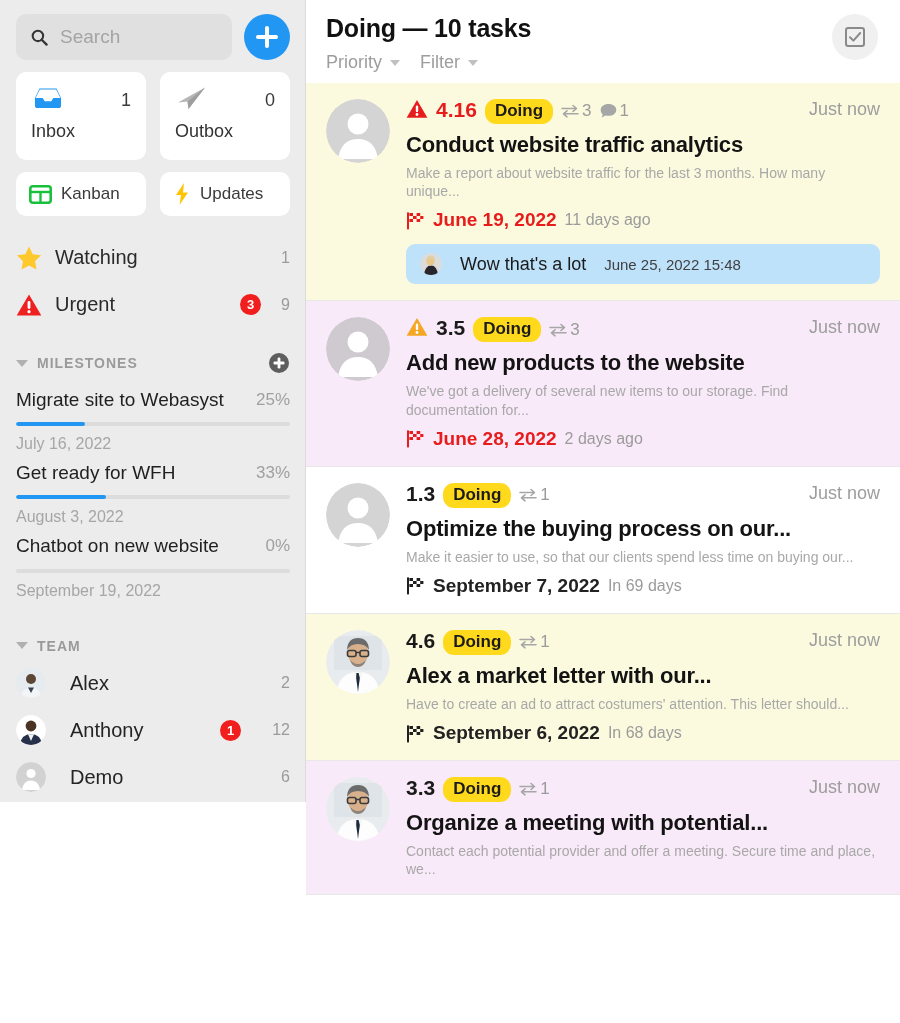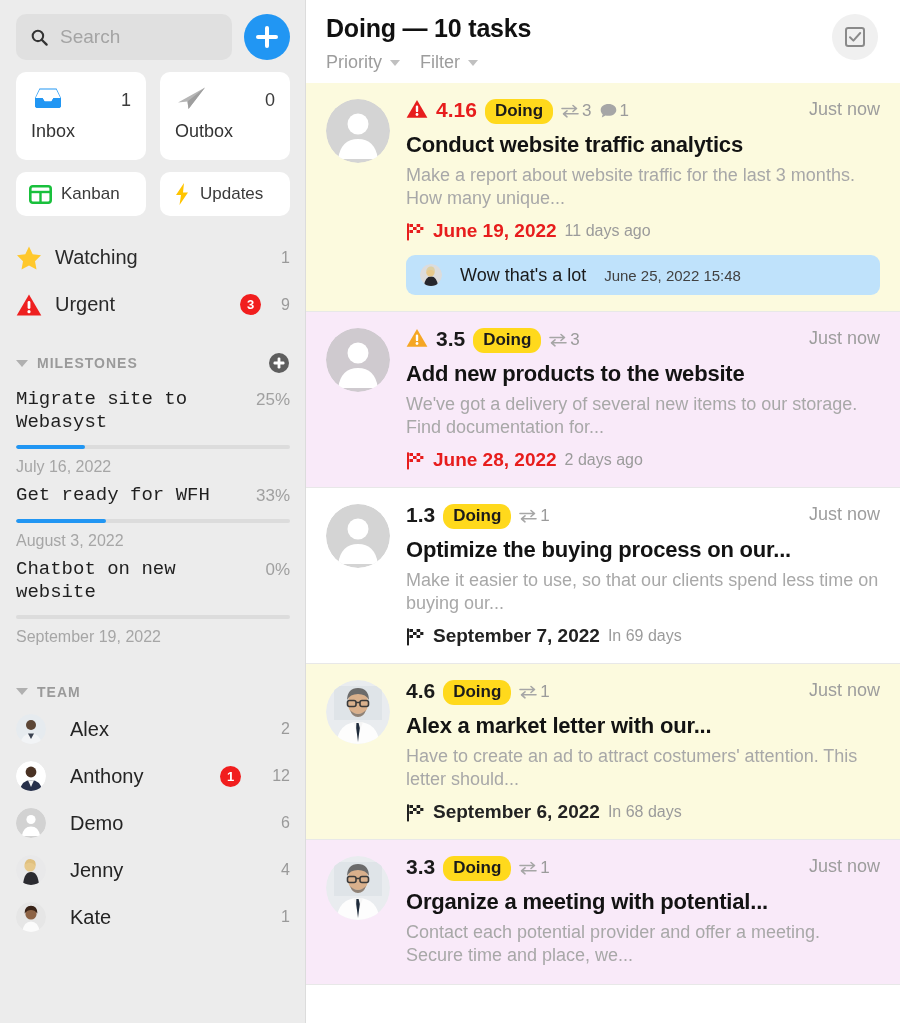--- a/index.html
+++ b/index.html
@@ -7,21 +7,21 @@
     width: 900px; height: 1023px;
     font-family: "Liberation Sans", sans-serif;
     background: #ffffff;
     overflow: hidden;
     -webkit-font-smoothing: antialiased;
   }
   .app { display: flex; width: 900px; height: 1023px; }
 
   
   .sidebar {
-    width: 306px; height: 1023px;
+    width: 306px; height: 802px;
     background: #ececec;
     position: relative;
     overflow: hidden;
     flex: 0 0 306px;
   }
   .sidebar-divider {
     position: absolute; right: 0; top: 0; bottom: 0; width: 1px;
     background: #dcdcdc;
   }
 
@@ -88,21 +88,21 @@
            border-top: 7px solid #b0b0b0; }
   .section-title {
     font-size: 14px; letter-spacing: 1.0px; color: #9a9a9a; font-weight: bold; flex: 1 1 auto;
   }
   .add-circle { width: 22px; height: 22px; flex: 0 0 22px; cursor: pointer; }
 
   
   .milestones { padding: 0 16px; }
   .ms { padding-top: 8px; }
   .ms-head { display: flex; align-items: flex-start; justify-content: space-between; gap: 8px; }
-  .ms-name { font-size: 19px; color: #1f1f1f; line-height: 1.22; font-family: Liberation Mono, monospace; }
+  .ms-name { font-size: 19px; color: #1f1f1f; line-height: 1.22; }
   .ms-pct { font-size: 17px; color: #a0a0a0; flex: 0 0 auto; padding-top: 2px; }
   .ms-bar { height: 4px; background: #dcdcdc; border-radius: 2px; margin-top: 11px; overflow: hidden; }
   .ms-fill { height: 4px; background: #2196f3; border-radius: 2px; }
   .ms-date { font-size: 16px; color: #a6a6a6; margin-top: 9px; }
 
   
   .team-list { padding: 0 16px; }
   .team-row { display: flex; align-items: center; height: 47px; gap: 24px; cursor: pointer; }
   .avatar-sm { width: 30px; height: 30px; border-radius: 50%; flex: 0 0 30px; overflow: hidden; position: relative; }
   .team-name { font-size: 20px; color: #242424; flex: 1 1 auto; }
@@ -141,21 +141,21 @@
   .prio.red { color: #e71d1d; }
   .prio.dark { color: #1a1a1a; }
   .status-pill {
     background: #ffd91c; color: #1b1b1b; font-size: 17px; font-weight: bold;
     border-radius: 11px; padding: 2px 10px 3px 10px; line-height: 1.15;
   }
   .icon-count { display: flex; align-items: center; gap: 3px; color: #9b9b9b; font-size: 17px; }
   .spacer { flex: 1 1 auto; }
   .timeago { font-size: 18px; color: #9d9d9d; }
   .task-title { font-size: 22px; font-weight: bold; color: #131313; margin-top: 8px; letter-spacing: -0.2px; }
-  .task-desc { font-size: 18px; color: #a8a8a8; margin-top: 6px; line-height: 1.32; }
+  .task-desc { font-size: 14px; color: #a8a8a8; margin-top: 6px; line-height: 1.32; }
   .task-due { display: flex; align-items: center; gap: 8px; margin-top: 9px; }
   .due-date { font-size: 19px; font-weight: bold; }
   .due-date.red { color: #e71d1d; }
   .due-date.dark { color: #222; }
   .due-rel { font-size: 16px; color: #9b9b9b; }
   .comment {
     background: #bfe2fb; border-radius: 9px; margin-top: 13px;
     display: flex; align-items: center; gap: 18px; padding: 9px 14px;
   }
   .comment-av { width: 22px; height: 22px; border-radius: 50%; flex: 0 0 22px; overflow: hidden; position: relative; }

